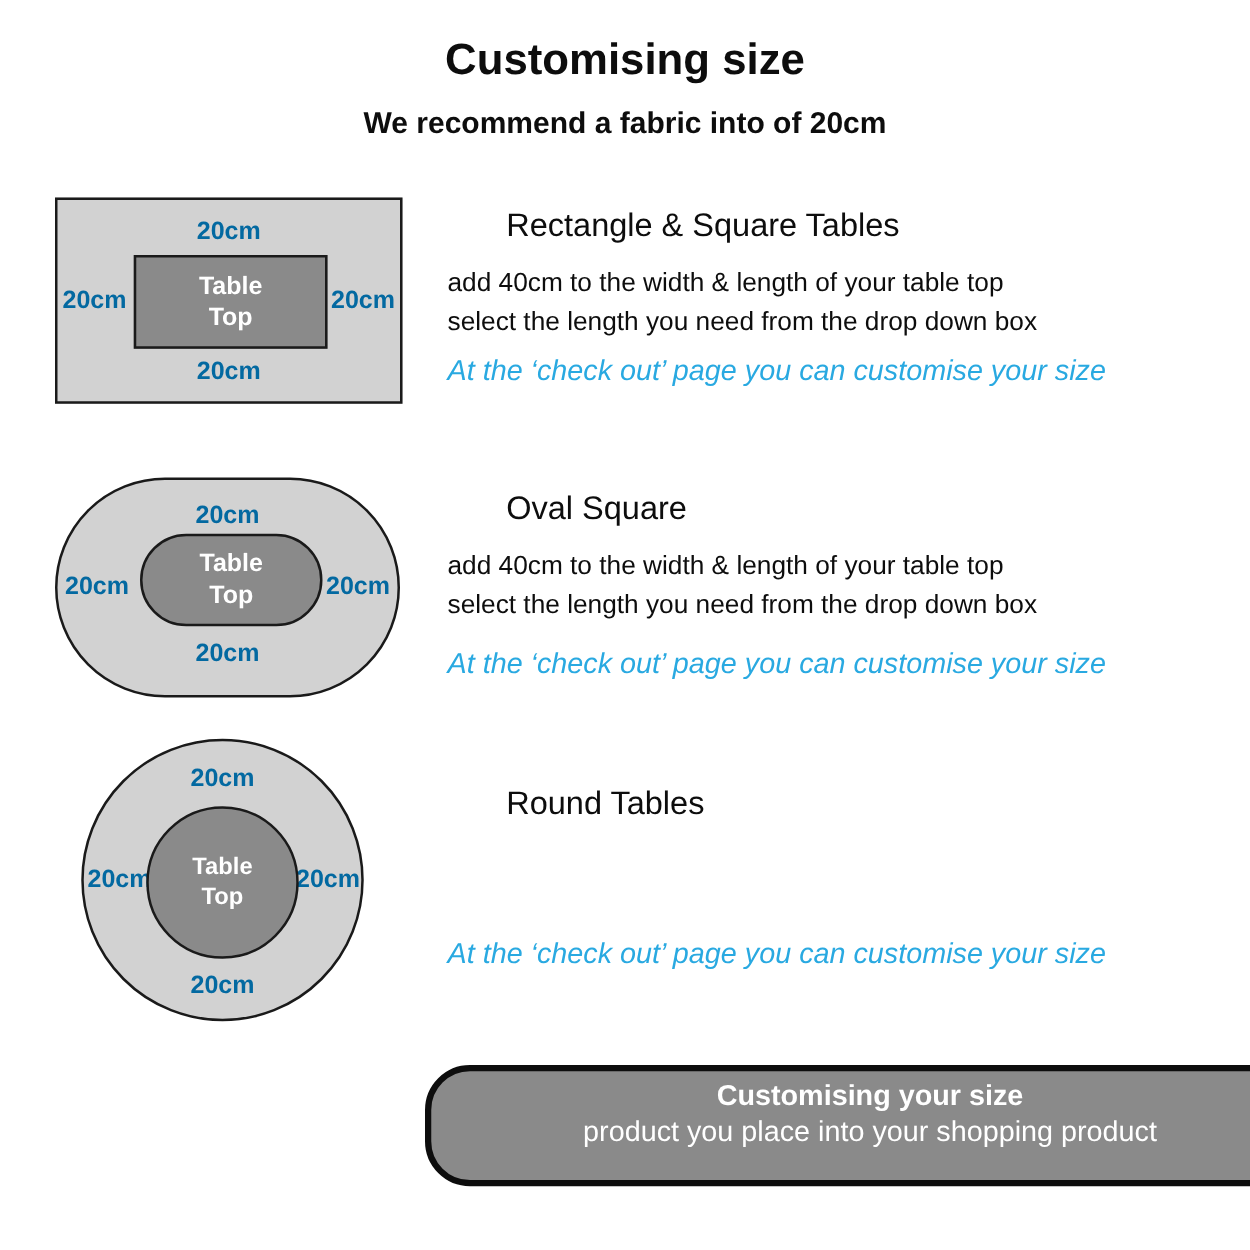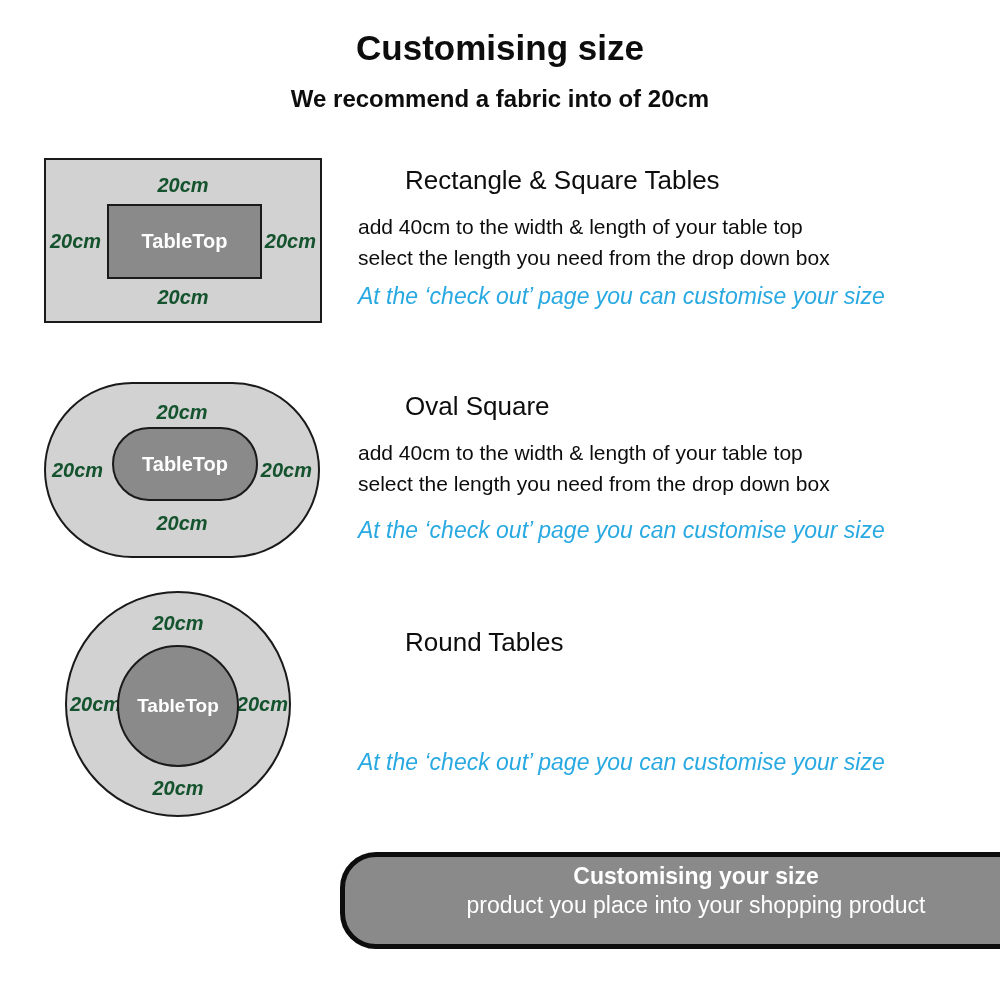--- a/index.html
+++ b/index.html
@@ -19,29 +19,28 @@
     text-align:center; font-size:24px; font-weight:bold; color:#0d0d0d;
   }
 
   
   .diagram {
     position:absolute; background:#d2d2d2; border:2px solid #1a1a1a;
     box-sizing:border-box;
   }
   .tabletop {
     position:absolute; background:#8a8a8a; border:2px solid #1a1a1a;
-    box-sizing:border-box; display:flex; flex-direction:row;
+    box-sizing:border-box; display:flex; flex-direction:column;
     align-items:center; justify-content:center;
     color:#ffffff; font-weight:bold; font-size:20px; line-height:25px;
     text-align:center;
   }
   .lbl {
-    position:absolute; font-size:20px; font-weight:bold; color:#14532d;
+    position:absolute; font-size:20px; font-weight:bold; color:#0369a1;
     white-space:nowrap;
-    font-style:italic;
   }
   .lbl-top    { top:14px;  left:0; width:100%; text-align:center; }
   .lbl-bottom { bottom:12px; left:0; width:100%; text-align:center; }
   .lbl-left   { left:4px;  top:50%; transform:translateY(-50%); }
   .lbl-right  { right:4px; top:50%; transform:translateY(-50%); }
 
   .rect-outer { left:44px; top:158px; width:278px; height:165px; }
   .rect-inner { left:61px; top:44px; width:155px; height:75px; }
 
   .oval-outer { left:44px; top:382px; width:276px; height:176px; border-radius:88px; }

